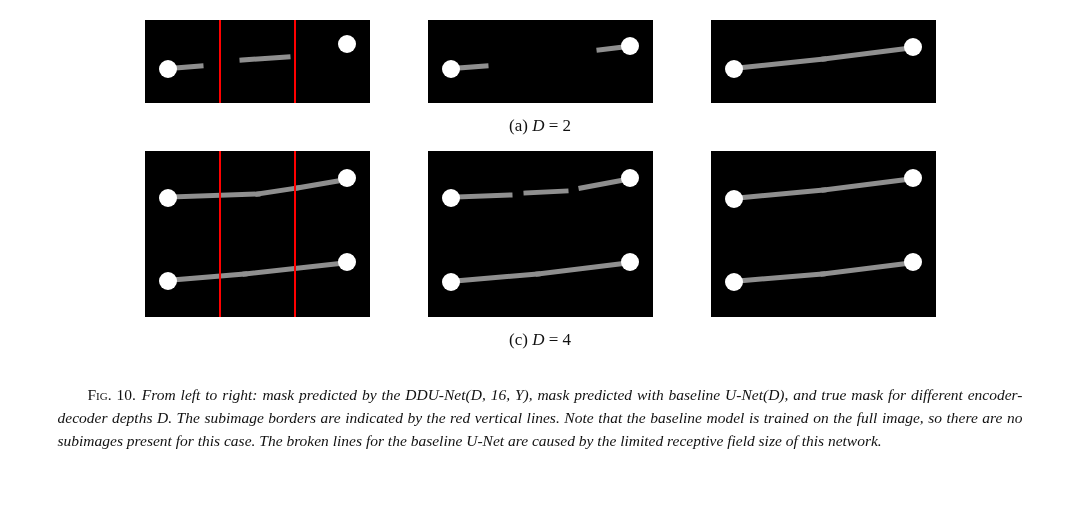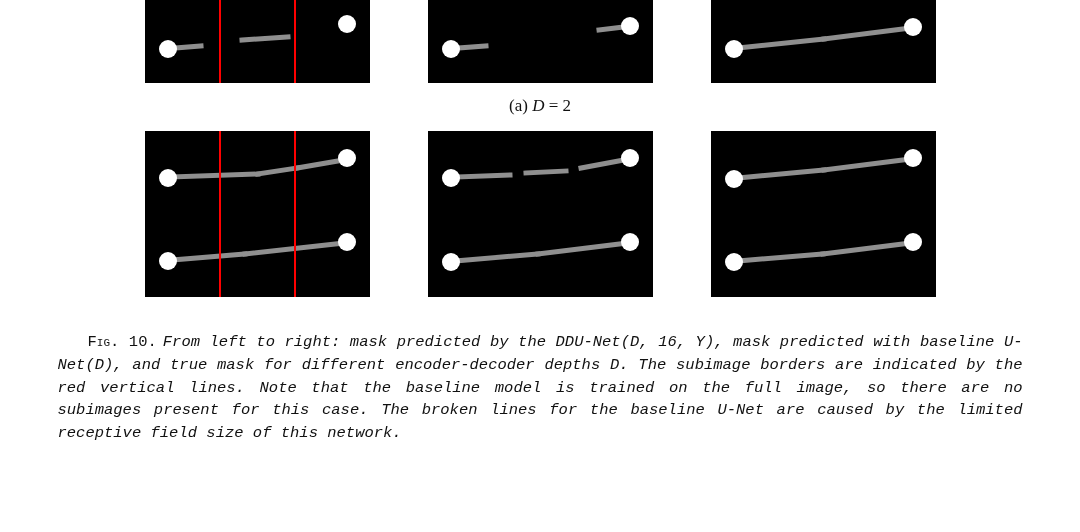--- a/index.html
+++ b/index.html
@@ -10,21 +10,21 @@
   body {
     width: 1080px;
     height: 532px;
     overflow: hidden;
     font-family: "Liberation Serif", "DejaVu Serif", serif;
     color: #1a1a1a;
   }
   .page {
     width: 1080px;
     height: 532px;
-    padding-top: 0;
+    padding-top: 20px;
     box-sizing: border-box;
   }
   .panel-row {
     display: flex;
     justify-content: center;
     gap: 58px;
   }
   .panel {
     margin: 0;
     width: 225px;
@@ -46,21 +46,20 @@
   }
   .fig-caption {
     width: 965px;
     margin: 34px auto 0 auto;
     font-style: italic;
     font-size: 15.5px;
     line-height: 1.47;
     text-align: justify;
     text-indent: 30px;
     color: #111111;
-    font-family: Liberation Mono, monospace;
   }
   .fig-label {
     font-style: normal;
     font-variant: small-caps;
     margin-right: 6px;
   }
 </style>
 </head>
 <body>
 
@@ -153,17 +152,18 @@
       </figure>
       <figure class="panel">
         <svg viewBox="0 0 225 83" style="background: rgb(0, 0, 0);">
             <line x1="27" y1="47" x2="112" y2="40" stroke="#8f8f8f" stroke-width="5" stroke-linecap="square"></line>
             <line x1="112" y1="40" x2="199" y2="29" stroke="#8f8f8f" stroke-width="5" stroke-linecap="square"></line>
             <circle cx="23" cy="48" r="9" fill="#ffffff"></circle>
             <circle cx="202" cy="28" r="9" fill="#ffffff"></circle>
           </svg>
       </figure>
     </div>
+    <div class="row-caption"><span>(c) </span><span class="mathvar">D</span><span> = 4</span></div>
   </div>
 
   <p class="fig-caption"><span class="fig-label">Fig. 10.</span><span>From left to right: mask predicted by the DDU-Net(D, 16, Y), mask predicted with baseline U-Net(D), and true mask for different encoder-decoder depths D. The subimage borders are indicated by the red vertical lines. Note that the baseline model is trained on the full image, so there are no subimages present for this case. The broken lines for the baseline U-Net are caused by the limited receptive field size of this network.</span></p>
 
 </div>
 
 </body></html>

